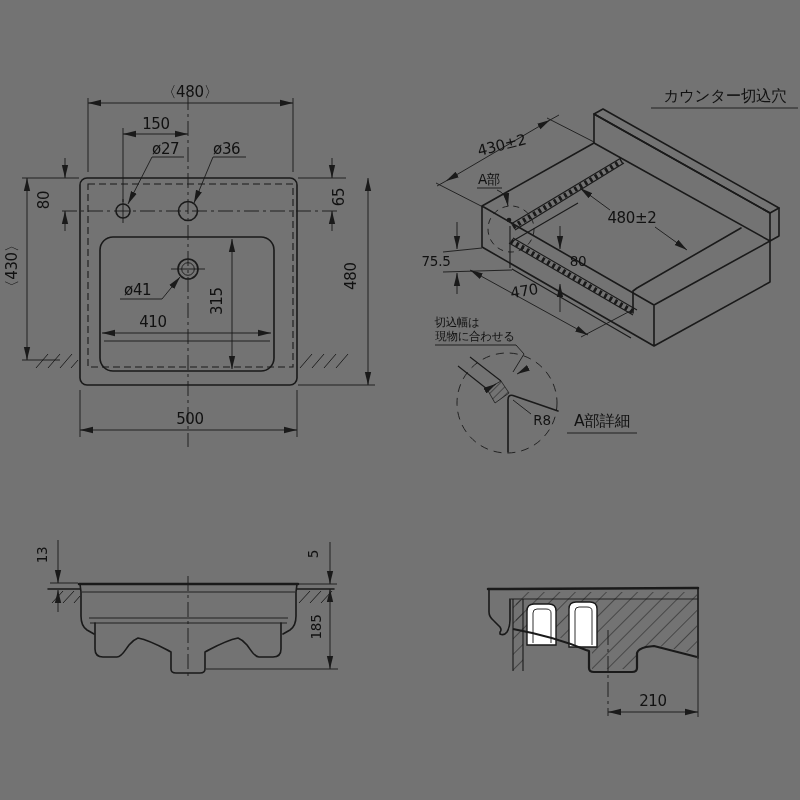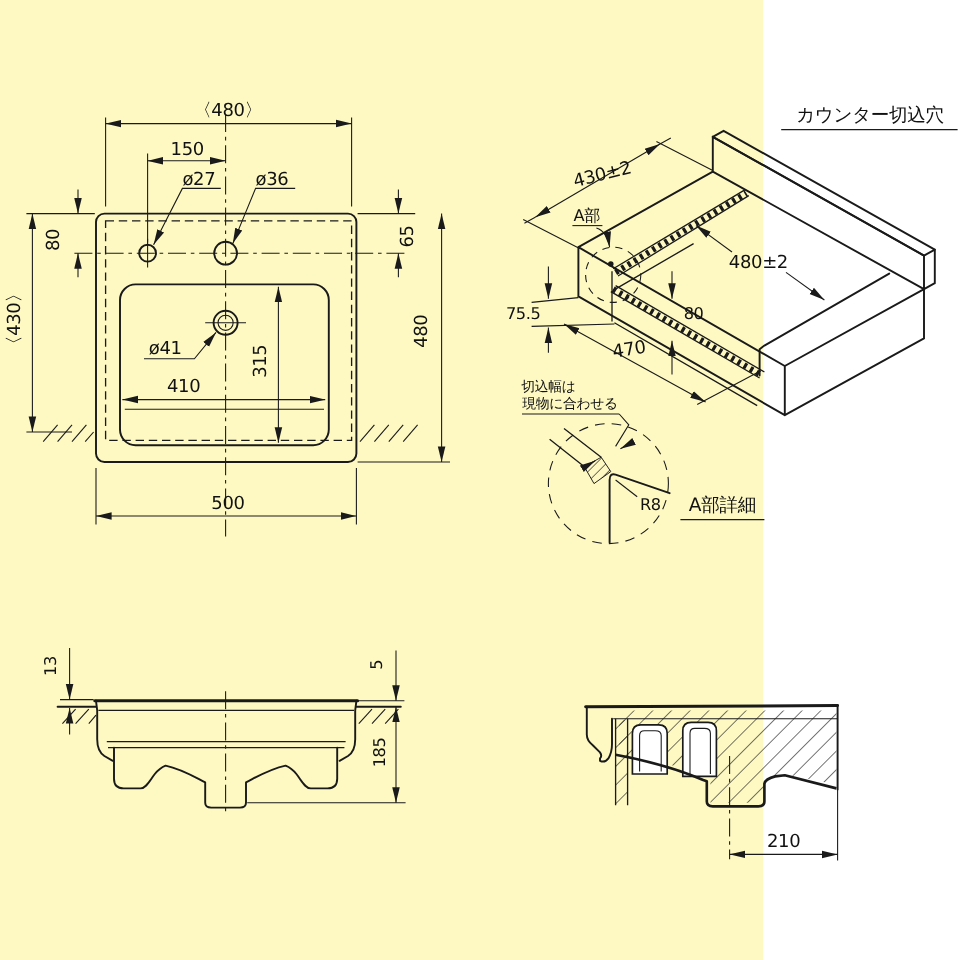--- a/index.html
+++ b/index.html
@@ -1,16 +1,16 @@
 <!DOCTYPE html>
 <html><head>
 <meta charset="utf-8">
 <style>
   html,body{margin:0;padding:0;background:#ffffff;}
-  .page{width:636px;height:800px;background:#fef9c3;position:relative;font-family:"DejaVu Sans",sans-serif;}
+  .page{width:800px;height:800px;background:#737373;position:relative;font-family:"DejaVu Sans",sans-serif;}
   svg{display:block;}
   .obj{stroke:#1a1a1a;stroke-width:1.6;fill:none;stroke-linecap:round;stroke-linejoin:round;}
   .heavy{stroke:#1a1a1a;stroke-width:2.5;fill:none;stroke-linecap:round;}
   .thin{stroke:#1a1a1a;stroke-width:0.9;fill:none;}
   .dash{stroke:#1a1a1a;stroke-width:1.1;fill:none;stroke-dasharray:7 4;}
   .cl{stroke:#1a1a1a;stroke-width:0.9;fill:none;stroke-dasharray:15 4 3 4;}
   .band{stroke:#1a1a1a;stroke-width:5;fill:none;stroke-dasharray:2.6 3.4;}
   .bandedge{stroke:#1a1a1a;stroke-width:1.1;fill:none;}
   .white{fill:#ffffff;}
   text{fill:#111;font-family:"DejaVu Sans",sans-serif;letter-spacing:-0.3px;}

